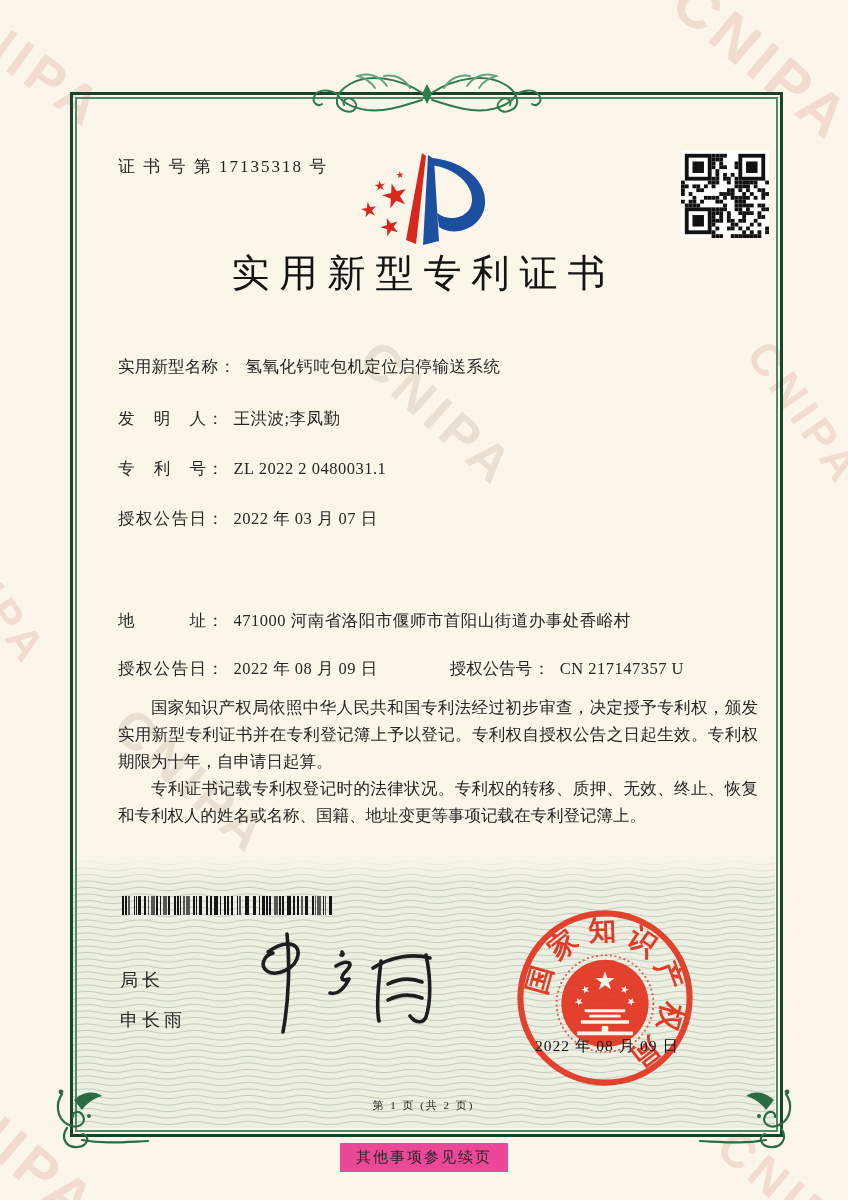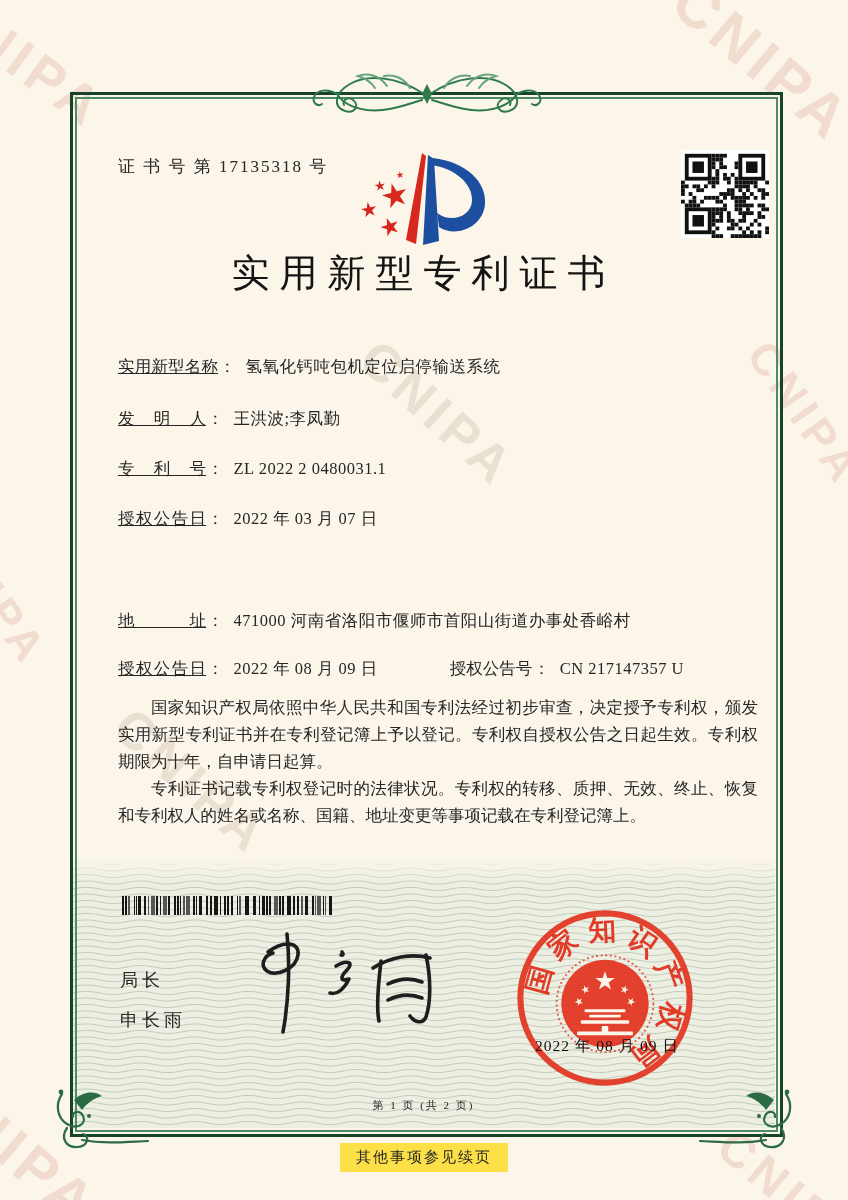--- a/index.html
+++ b/index.html
@@ -20,42 +20,42 @@
   .frame-inner{position:absolute;left:2px;top:2px;right:2px;bottom:2px;border:2px solid #4e8a66;}
   .ornament{position:absolute;z-index:3;}
   
   .certno{position:absolute;left:118px;top:155px;font-size:17px;letter-spacing:2px;z-index:4;}
   .logo{position:absolute;left:338px;top:144px;z-index:4;}
   .qr{position:absolute;left:681px;top:150px;z-index:4;background:#fff;}
   .doc-title{position:absolute;left:70px;top:248px;width:707px;text-align:center;
              font-size:38px;font-weight:normal;letter-spacing:10px;color:#141414;z-index:4;}
   
   .row{position:absolute;left:118px;width:645px;font-size:16.5px;z-index:4;white-space:nowrap;}
-  .flabel{display:inline-block;text-align:justify;text-align-last:justify;vertical-align:bottom;text-decoration:underline;}
+  .flabel{display:inline-block;text-align:justify;text-align-last:justify;vertical-align:bottom;}
   .w6{width:100px;}
   .w5{width:88px;}
   .colon{display:inline-block;margin:0 2px 0 1px;}
   .fvalue{margin-left:8px;letter-spacing:0.5px;}
   .pair2{margin-left:72px;}
   
   .paras{position:absolute;left:118px;top:694px;width:640px;font-size:16.5px;
          line-height:27px;z-index:4;text-align:justify;}
   .paras p{margin:0;text-indent:2em;}
   
   .barcode{position:absolute;left:122px;top:896px;z-index:4;}
   .role{position:absolute;left:120px;top:968px;font-size:18px;letter-spacing:4px;z-index:4;}
   .dirname{position:absolute;left:120px;top:1008px;font-size:18px;letter-spacing:4px;z-index:4;}
   .signature{position:absolute;left:238px;top:928px;z-index:4;}
   .seal{position:absolute;left:512px;top:905px;z-index:4;}
   .sealdate{position:absolute;left:522px;top:1036px;width:170px;text-align:center;
             font-size:15.5px;letter-spacing:1px;color:#111;z-index:5;}
   .pageno{position:absolute;left:70px;top:1098px;width:707px;text-align:center;font-size:11px;
           letter-spacing:2px;z-index:4;}
   .note{position:absolute;left:0;top:1143px;width:848px;text-align:center;z-index:4;}
-  .note span{display:inline-block;background:#fde047;padding:5px 16px;font-size:15px;letter-spacing:2px;}
+  .note span{display:inline-block;background:#ec4899;padding:5px 16px;font-size:15px;letter-spacing:2px;}
 </style>
 </head>
 <body>
 
 <div class="page">
 
   <div class="waveband">
     <svg id="waves" width="702" height="270">
         <path d="M0,5.0 q 13.5,-3.2 27,0 t 27,0 q 13.5,-3.2 27,0 t 27,0 q 13.5,-3.2 27,0 t 27,0 q 13.5,-3.2 27,0 t 27,0 q 13.5,-3.2 27,0 t 27,0 q 13.5,-3.2 27,0 t 27,0 q 13.5,-3.2 27,0 t 27,0 q 13.5,-3.2 27,0 t 27,0 q 13.5,-3.2 27,0 t 27,0 q 13.5,-3.2 27,0 t 27,0 q 13.5,-3.2 27,0 t 27,0 q 13.5,-3.2 27,0 t 27,0 q 13.5,-3.2 27,0 t 27,0" fill="none" stroke="rgba(143,164,132,0.45)" stroke-width="1"></path>
         <path d="M0,11.5 q 13.5,-3.2 27,0 t 27,0 q 13.5,-3.2 27,0 t 27,0 q 13.5,-3.2 27,0 t 27,0 q 13.5,-3.2 27,0 t 27,0 q 13.5,-3.2 27,0 t 27,0 q 13.5,-3.2 27,0 t 27,0 q 13.5,-3.2 27,0 t 27,0 q 13.5,-3.2 27,0 t 27,0 q 13.5,-3.2 27,0 t 27,0 q 13.5,-3.2 27,0 t 27,0 q 13.5,-3.2 27,0 t 27,0 q 13.5,-3.2 27,0 t 27,0 q 13.5,-3.2 27,0 t 27,0" fill="none" stroke="rgba(143,164,132,0.45)" stroke-width="1"></path>

